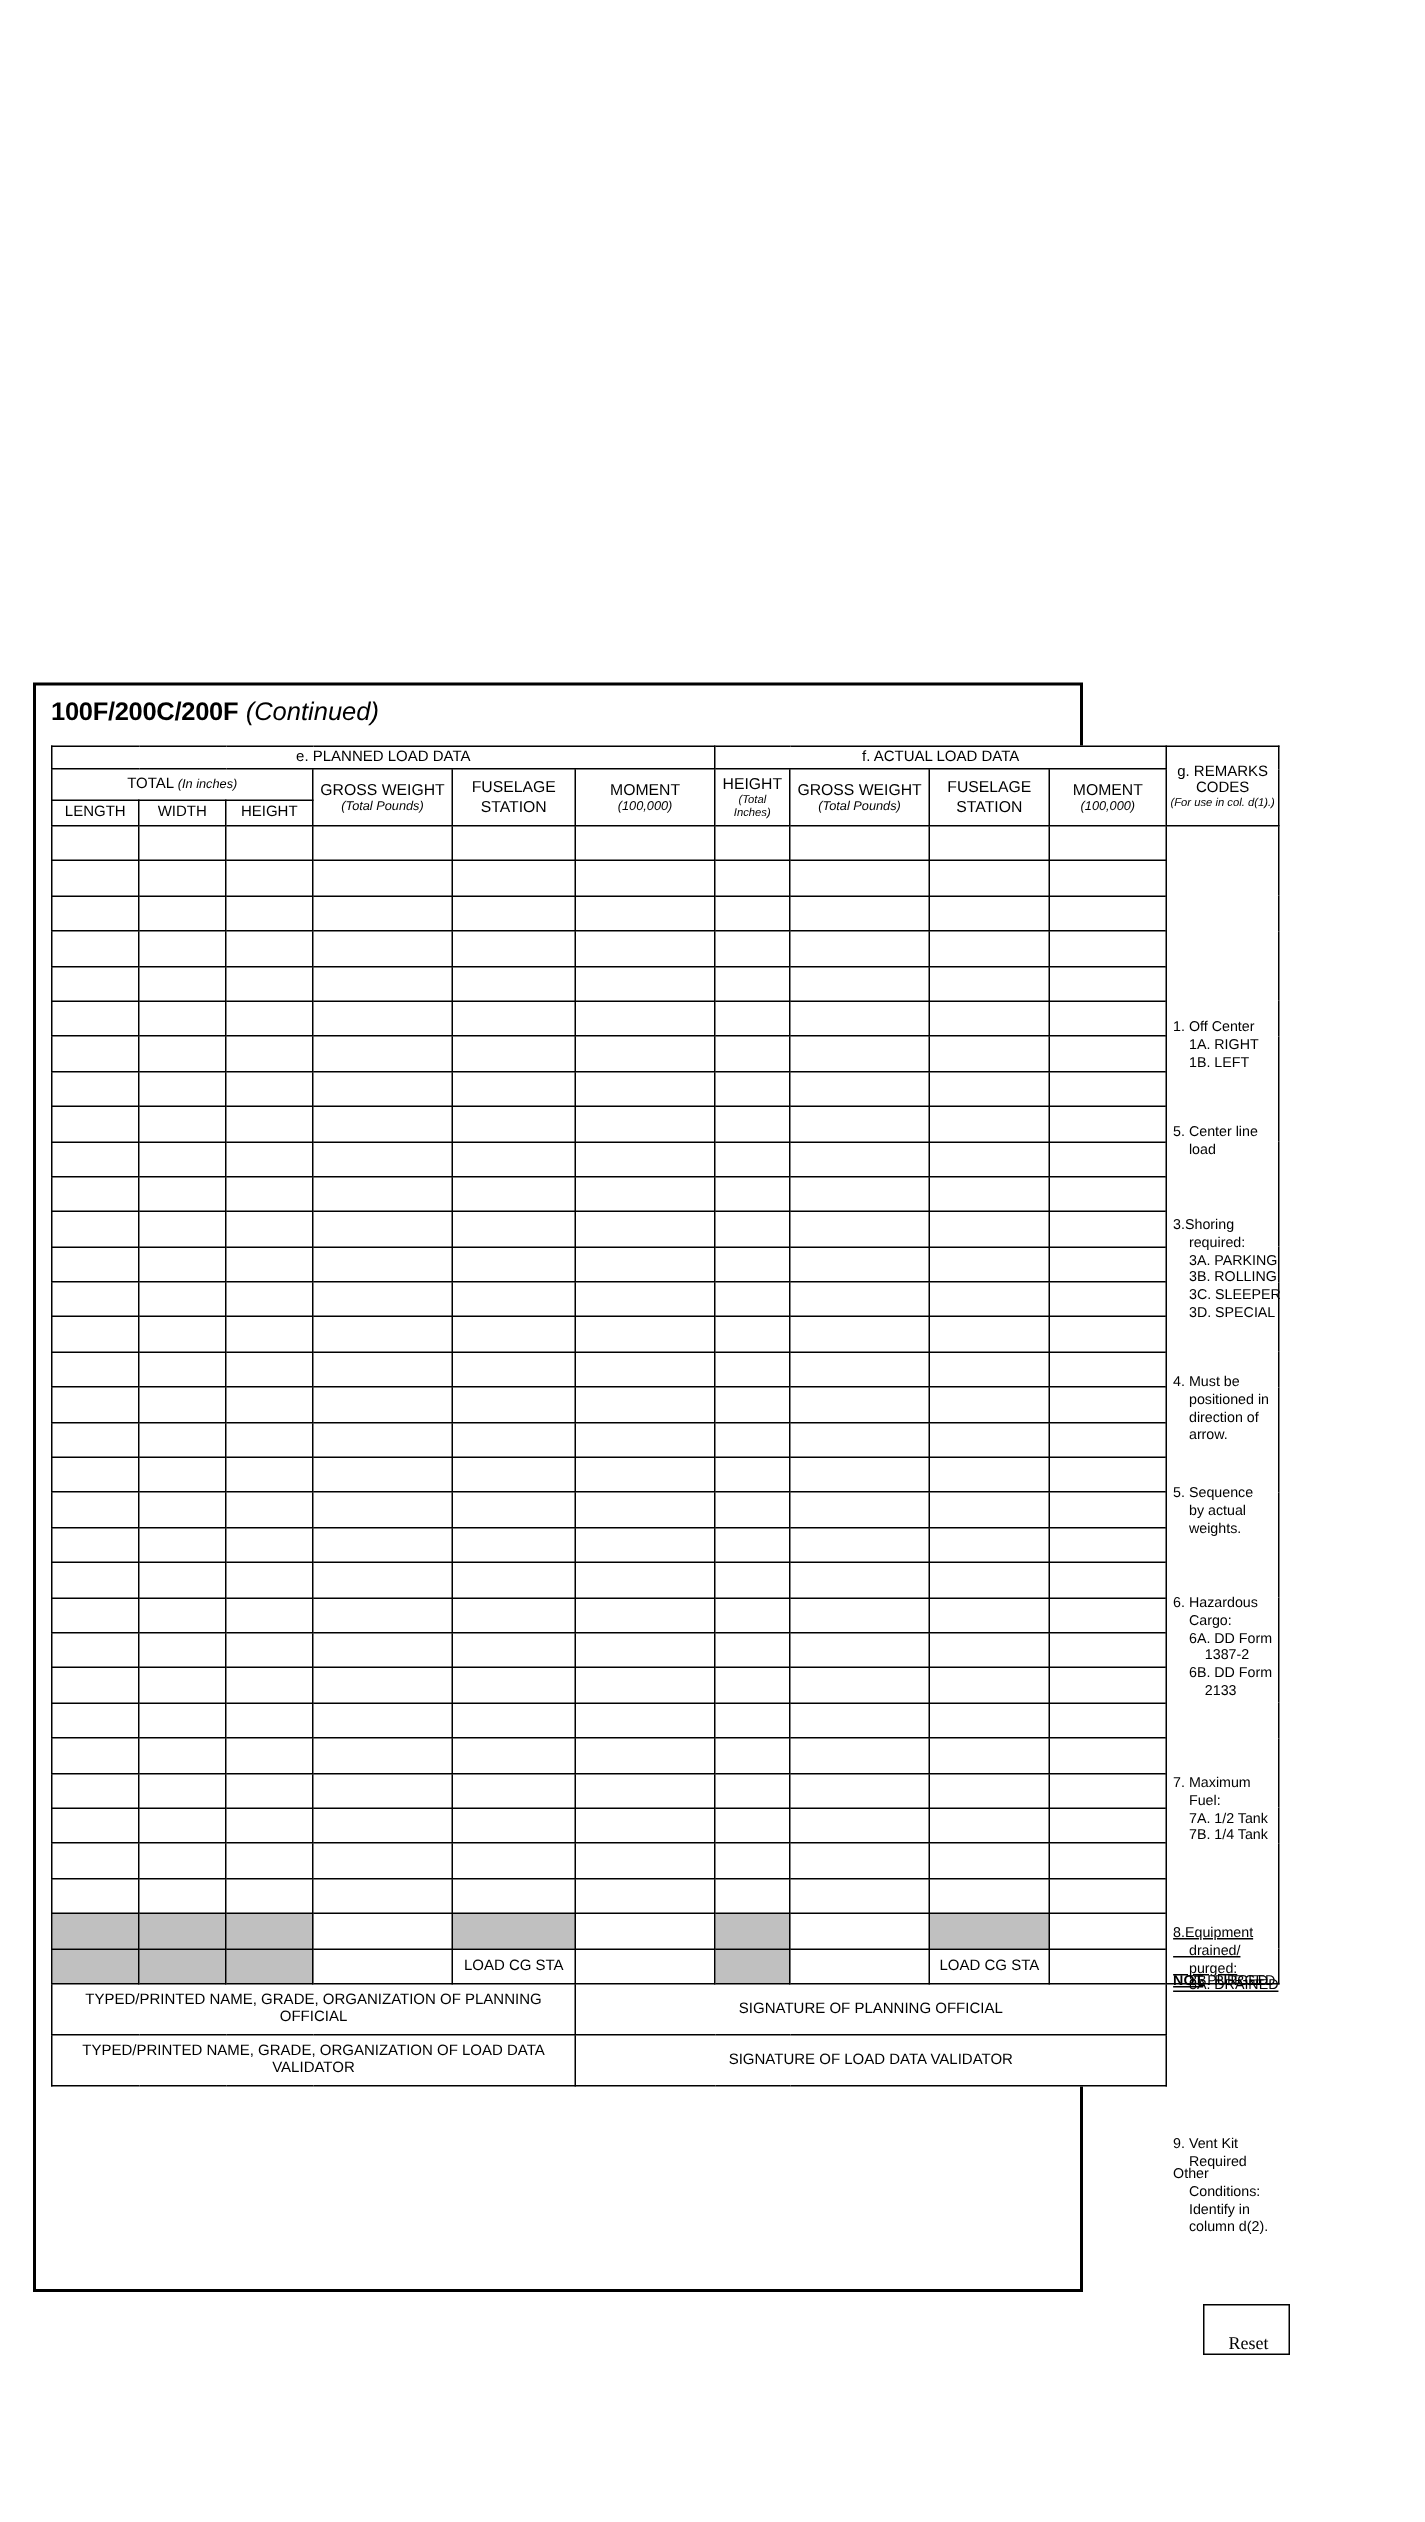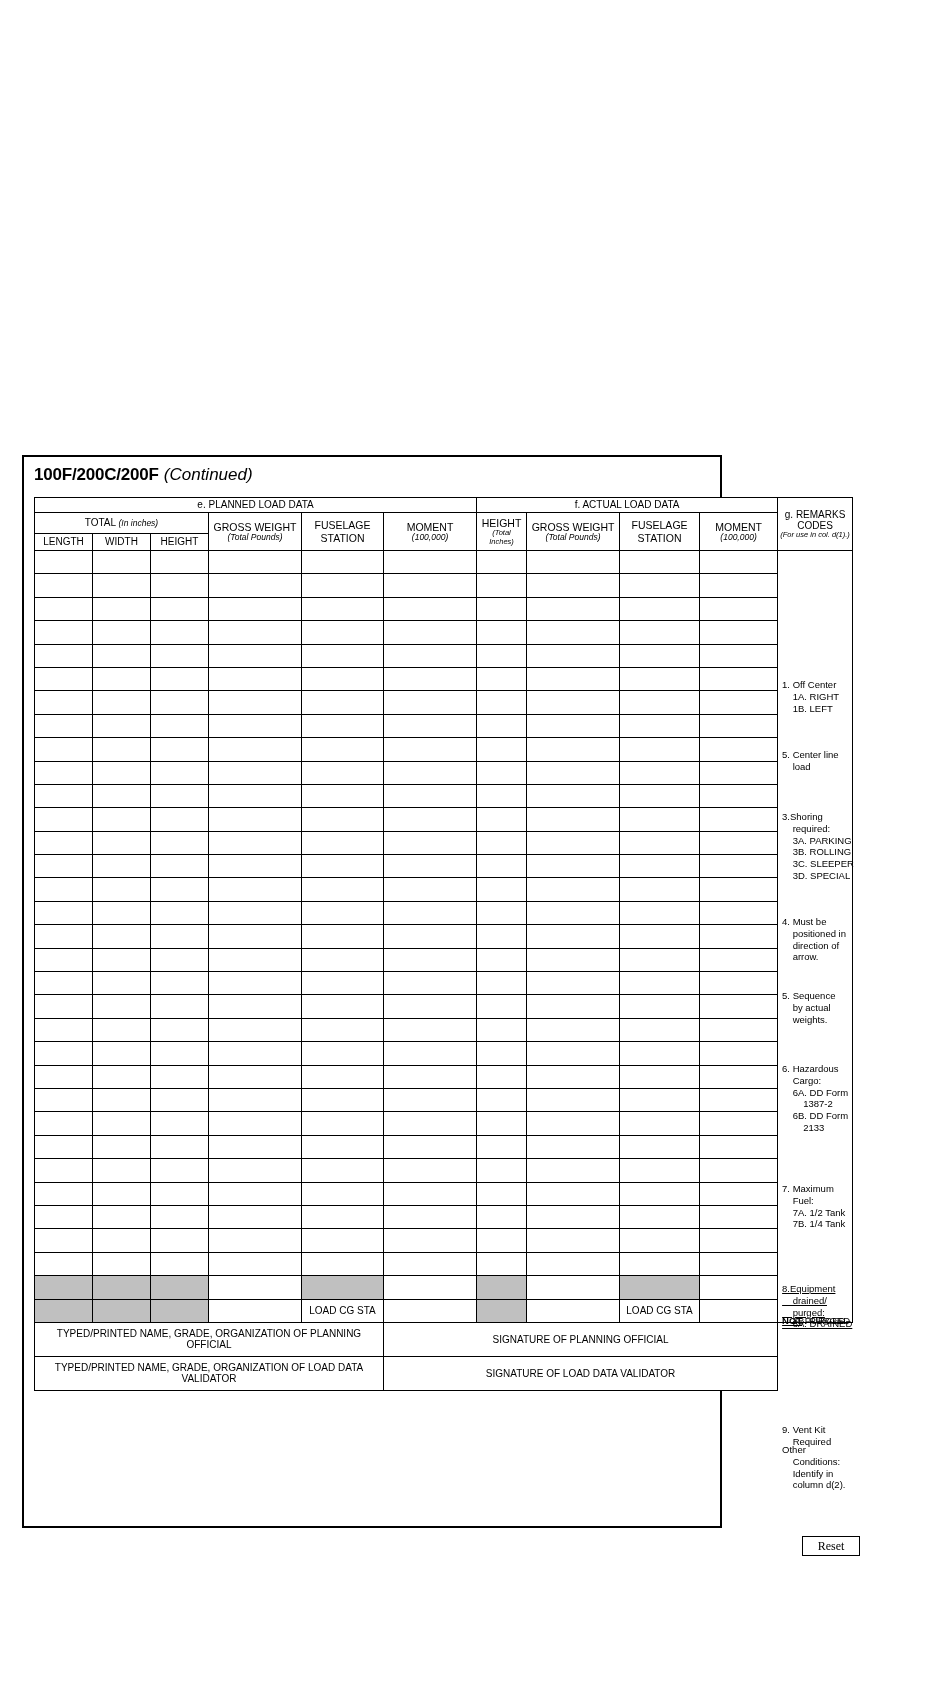--- a/index.html
+++ b/index.html
@@ -185,21 +185,21 @@
     height: 20px;
     border: 1px solid #000;
     background: #ffffff;
     font-family: "Liberation Serif", serif;
     font-size: 12px;
     line-height: 18px;
     text-align: center;
     color: #000;
     box-sizing: border-box;
     cursor: pointer;
-    padding: 0;
+    padding: 16px;
   }
 </style>
 </head>
 <body>
 
 <div id="page">
 
   <div id="form-outer">
 
     <div id="title-bar">

